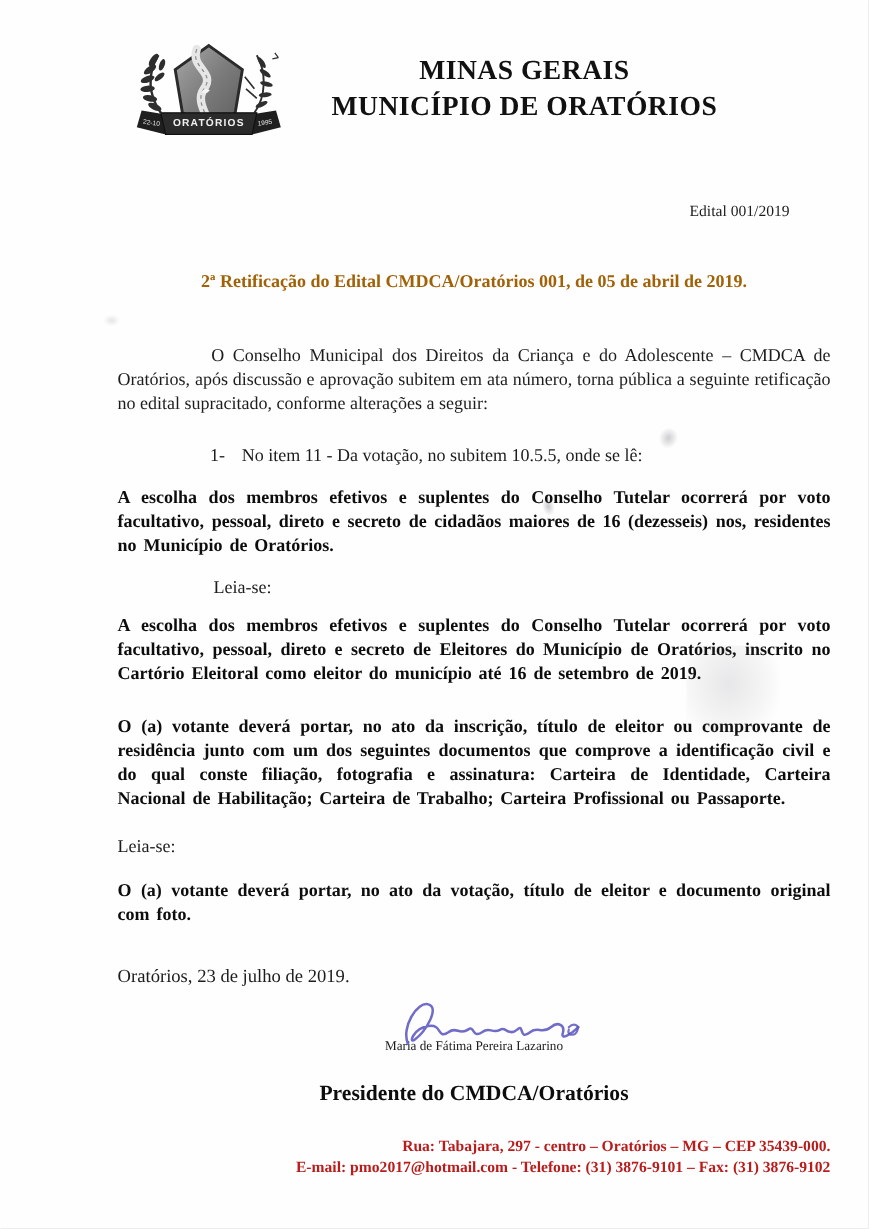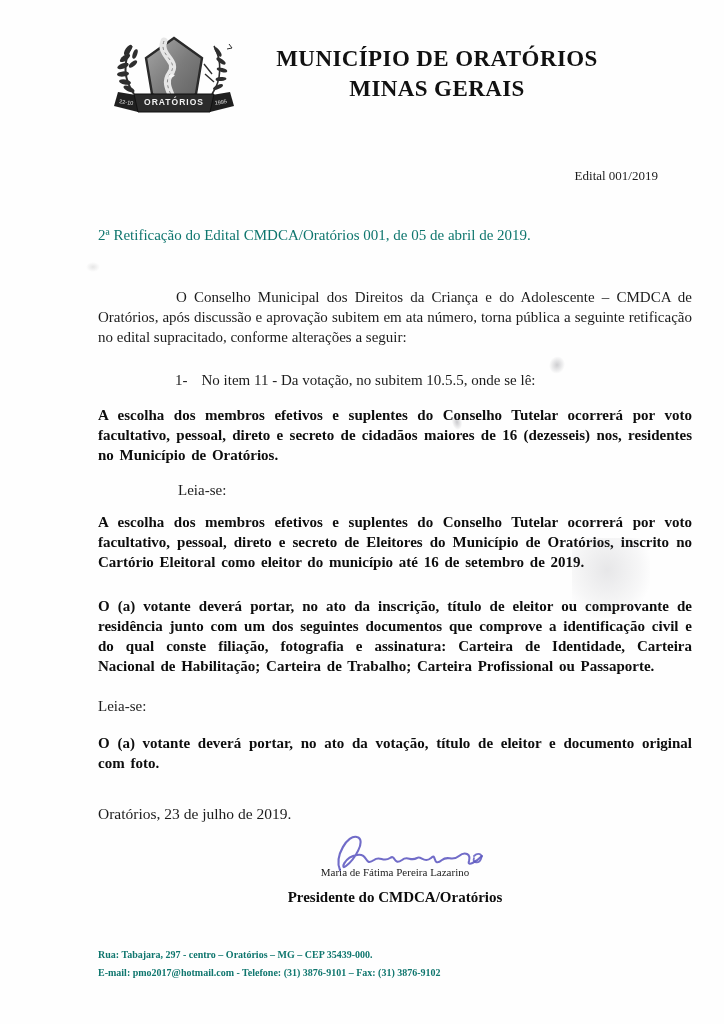--- a/index.html
+++ b/index.html
@@ -15,39 +15,39 @@
   }
   
   .header{display:flex;margin:34px 60px 0 108px;}
   .logo{width:132px;height:88px;flex:0 0 auto;}
   .header-titles{flex:1;text-align:center;padding-top:10px;padding-right:30px;}
   .title-line{font-weight:bold;font-size:23px;letter-spacing:.4px;line-height:1.3;color:#111;}
   
   .edital-ref{text-align:right;margin:46px 66px 0 0;font-size:13px;}
   
   .content{margin:0 32px 0 98px;font-size:15px;line-height:20px;}
-  .subject{margin-top:41px;font-weight:normal;font-size:15px;color:#0f766e;}
+  .subject{margin-top:41px;text-align:center;font-weight:bold;font-size:15px;color:#a16207;}
   .intro{margin-top:42px;text-align:justify;text-indent:78px;}
   .item-line{margin-top:23px;padding-left:77px;}
   .item-label{display:inline-block;margin-right:14px;}
   .bold-para{margin-top:15px;font-weight:bold;text-align:justify;color:#0d0d0d;word-spacing:2px;}
   .leia-indent{margin-top:15px;padding-left:80px;}
   .leia-left{margin-top:20px;}
   .mt12{margin-top:12px;}
   .mt24{margin-top:24px;}
   .mt17{margin-top:17px;}
   
   .dateline{margin-top:31px;text-align:left;font-size:15.5px;}
   .sig-block{margin-top:6px;text-align:center;}
   .sig-script{display:block;margin:0 auto -14px auto;position:relative;left:14px;}
   .sig-name{font-size:11px;}
-  .sig-role{font-weight:bold;font-size:15px;margin-top:5px;color:#0d0d0d;}
+  .sig-role{font-weight:bold;font-size:18px;margin-top:19px;color:#0d0d0d;}
   
-  .footer{position:absolute;left:98px;right:32px;top:946px;text-align:left;
-          font-weight:bold;font-size:10px;line-height:18px;color:#0f766e;}
+  .footer{position:absolute;left:98px;right:32px;top:946px;text-align:right;
+          font-weight:bold;font-size:13px;line-height:18px;color:#b91c1c;}
   
   .smudge{position:absolute;pointer-events:none;}
   .smudge-1{left:572px;top:538px;width:78px;height:80px;
     background:radial-gradient(ellipse at 45% 40%,rgba(110,110,120,.16),rgba(110,110,120,.05) 55%,transparent 75%);}
   .smudge-2{left:549px;top:356px;width:16px;height:18px;
     background:radial-gradient(ellipse at center,rgba(80,80,90,.28),transparent 70%);transform:rotate(20deg);border-radius:50%;}
   .smudge-3{left:452px;top:414px;width:10px;height:16px;
     background:radial-gradient(ellipse at center,rgba(80,80,90,.30),transparent 72%);transform:rotate(-12deg);border-radius:50%;}
   .smudge-4{left:86px;top:262px;width:14px;height:10px;
     background:radial-gradient(ellipse at center,rgba(120,120,120,.18),transparent 70%);}
@@ -100,22 +100,22 @@
       <g>
         <path d="M10,58 L34,62 L30,78 L6,72 Z" fill="#1f1f1f"></path>
         <path d="M122,58 L98,62 L102,78 L126,72 Z" fill="#1f1f1f"></path>
         <path d="M26,60 L106,60 L102,78 L30,78 Z" fill="#2b2b2b" stroke="#111" stroke-width="1"></path>
         <text x="66" y="71" text-anchor="middle" font-size="8.5" font-weight="bold" fill="#f0f0f0" font-family="Liberation Sans, sans-serif" letter-spacing="1">ORATÓRIOS</text>
         <text x="18" y="70" text-anchor="middle" font-size="5.5" fill="#e6e6e6" font-family="Liberation Sans, sans-serif" transform="rotate(8 18 70)">22-10</text>
         <text x="113" y="70" text-anchor="middle" font-size="5.5" fill="#e6e6e6" font-family="Liberation Sans, sans-serif" transform="rotate(-8 113 70)">1995</text>
       </g>
     </svg>
     <div class="header-titles">
+      <div class="title-line">MINAS GERAIS</div>
       <div class="title-line">MUNICÍPIO DE ORATÓRIOS</div>
-      <div class="title-line">MINAS GERAIS</div>
     </div>
   </div>
 
   <div class="edital-ref">Edital 001/2019</div>
 
   <div class="content">
 
     <div class="subject">2ª Retificação do Edital CMDCA/Oratórios 001, de 05 de abril de 2019.</div>
 
     <p class="intro">O Conselho Municipal dos Direitos da Criança e do Adolescente – CMDCA de Oratórios, após discussão e aprovação subitem em ata número, torna pública a seguinte retificação no edital supracitado, conforme alterações a seguir:</p>

